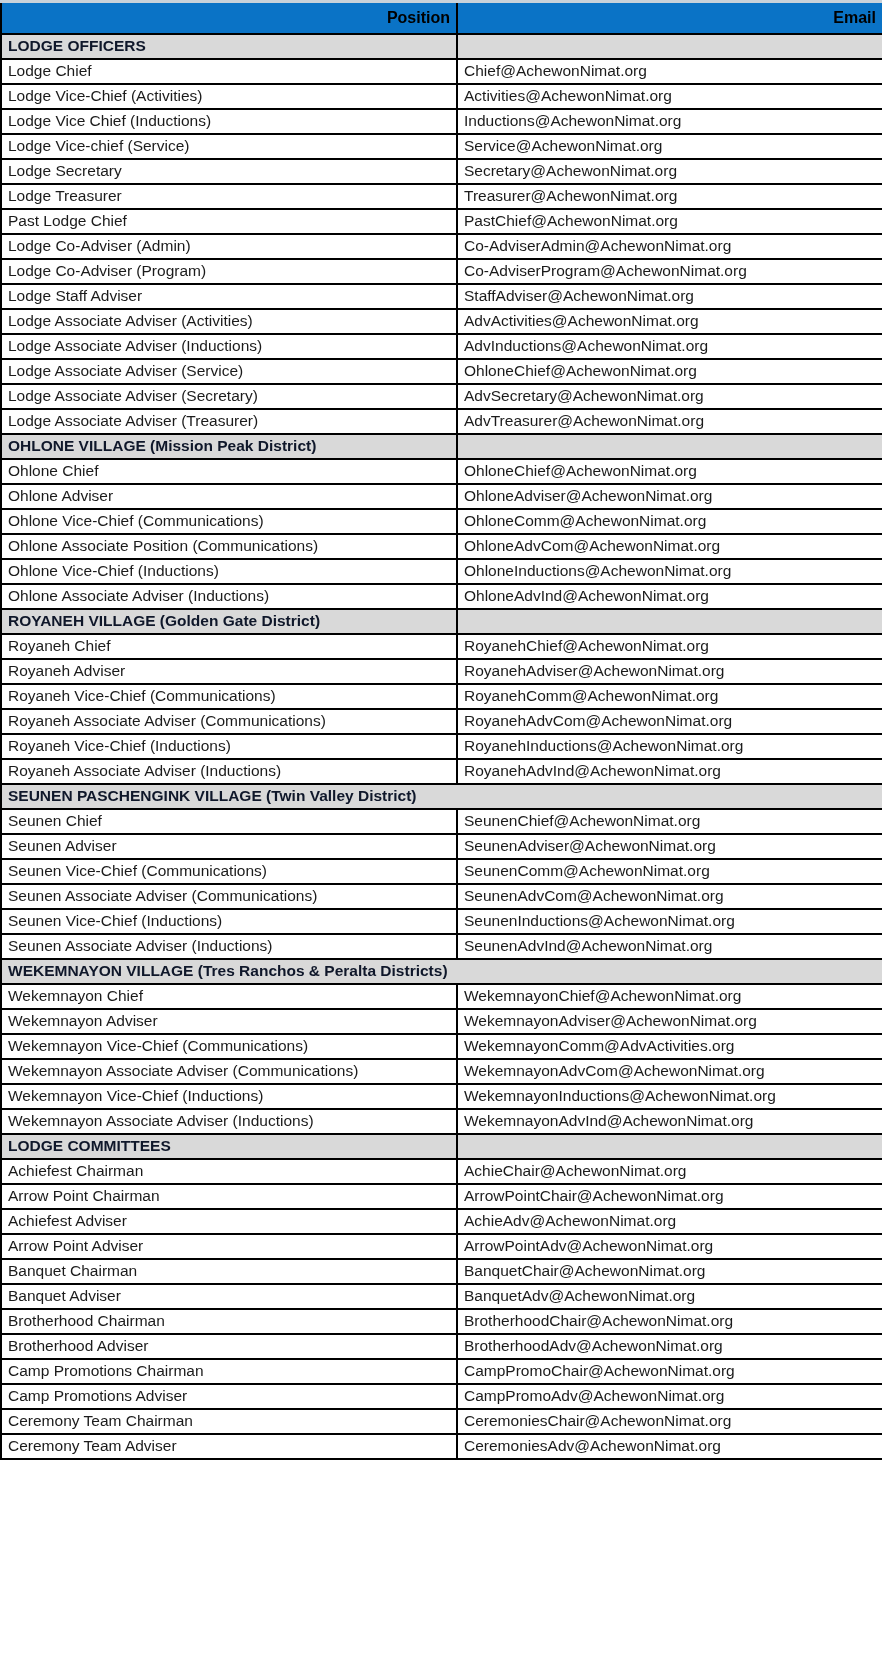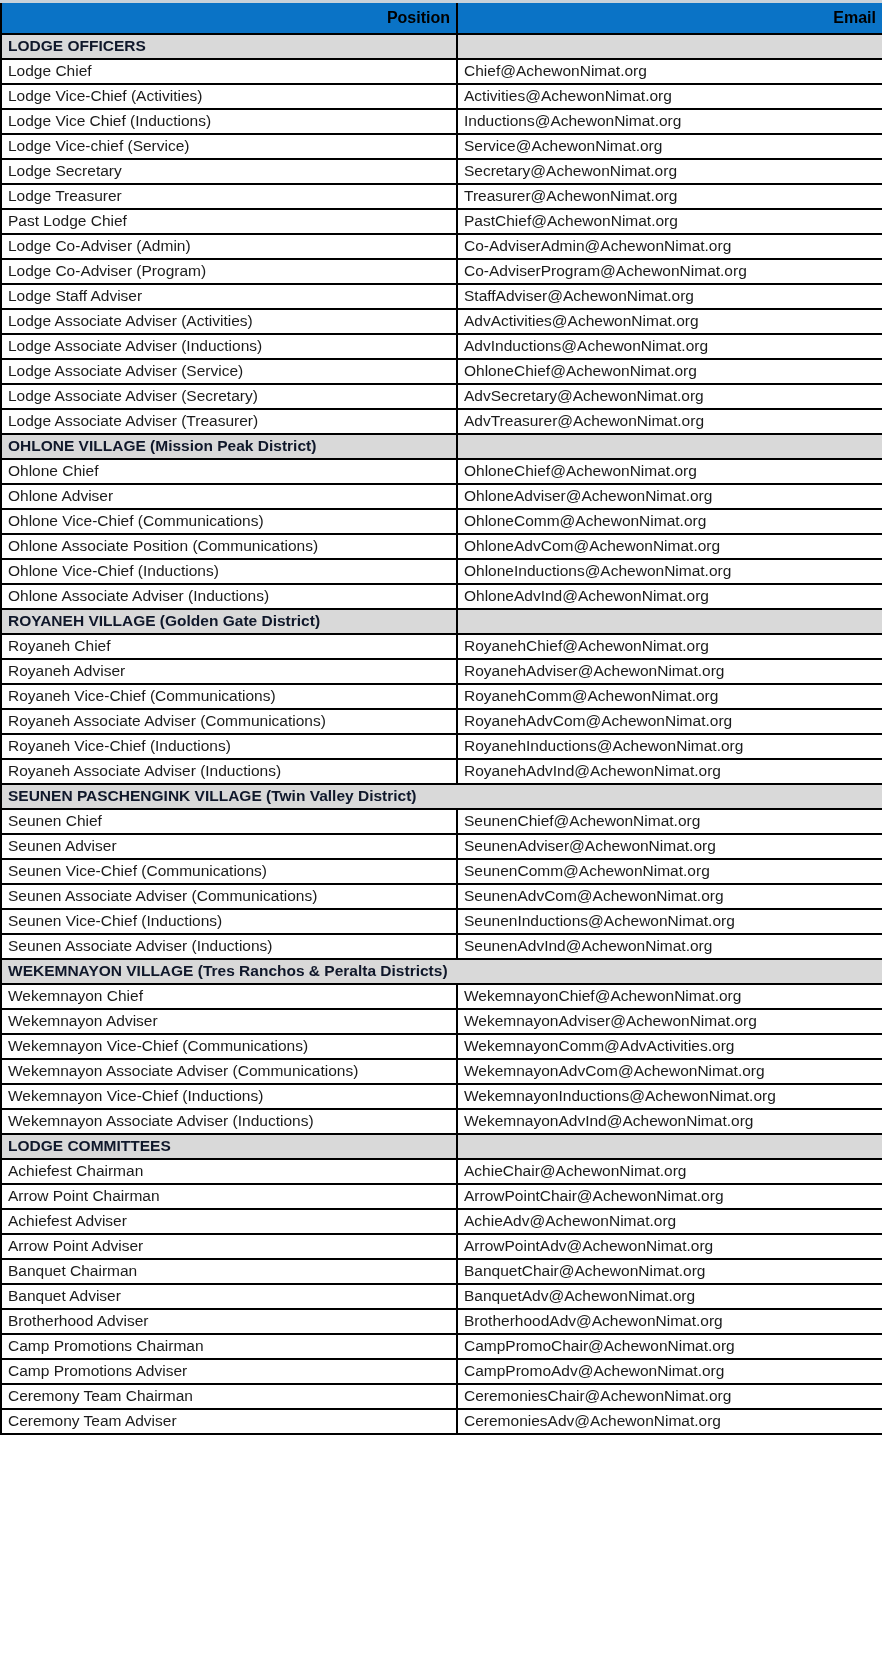--- a/index.html
+++ b/index.html
@@ -259,20 +259,24 @@
       </tr>
       <tr>
         <td>Banquet Chairman</td>
         <td>BanquetChair@AchewonNimat.org</td>
       </tr>
       <tr>
         <td>Banquet Adviser</td>
         <td>BanquetAdv@AchewonNimat.org</td>
       </tr>
       <tr>
+        <td>Brotherhood Chairman</td>
+        <td>BrotherhoodChair@AchewonNimat.org</td>
+      </tr>
+      <tr>
         <td>Brotherhood Adviser</td>
         <td>BrotherhoodAdv@AchewonNimat.org</td>
       </tr>
       <tr>
         <td>Camp Promotions Chairman</td>
         <td>CampPromoChair@AchewonNimat.org</td>
       </tr>
       <tr>
         <td>Camp Promotions Adviser</td>
         <td>CampPromoAdv@AchewonNimat.org</td>

